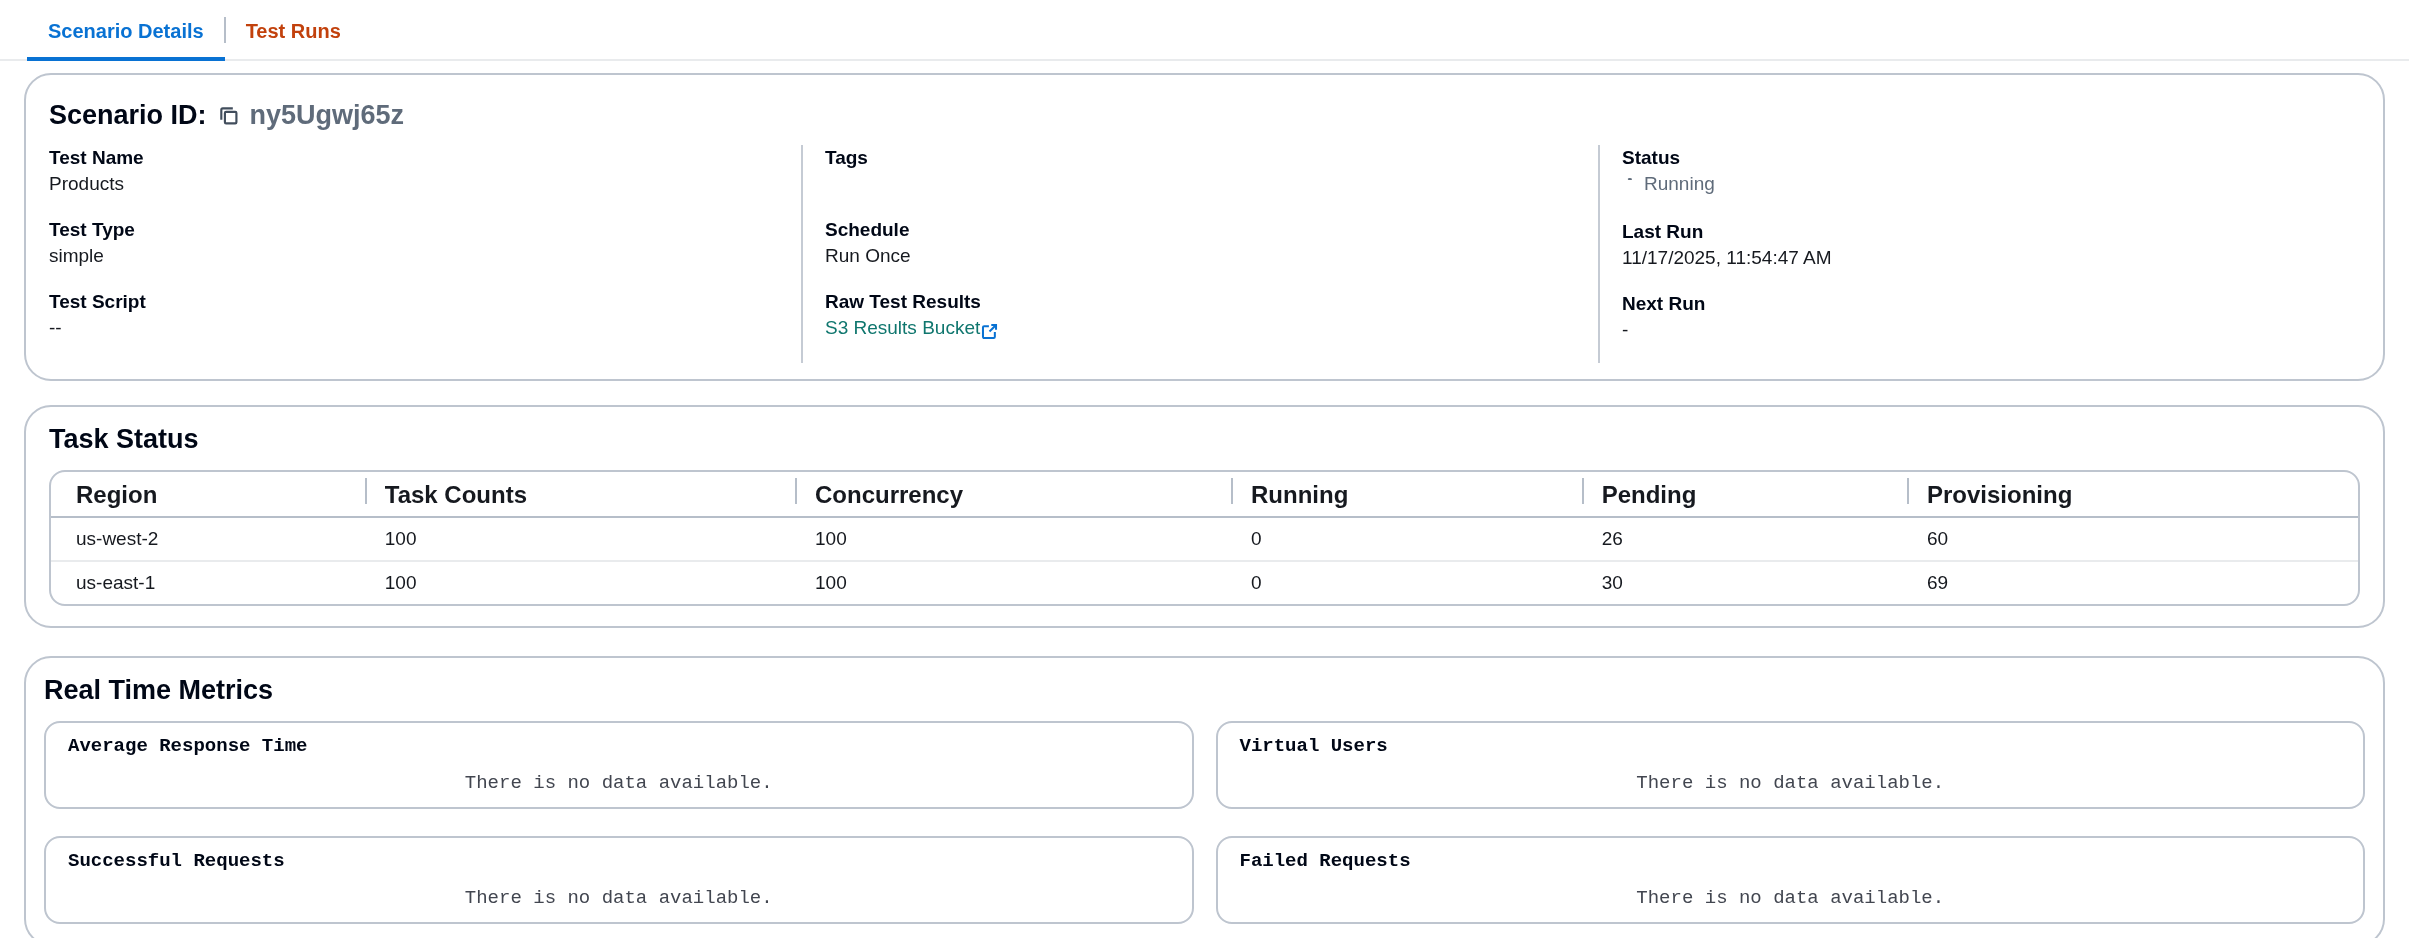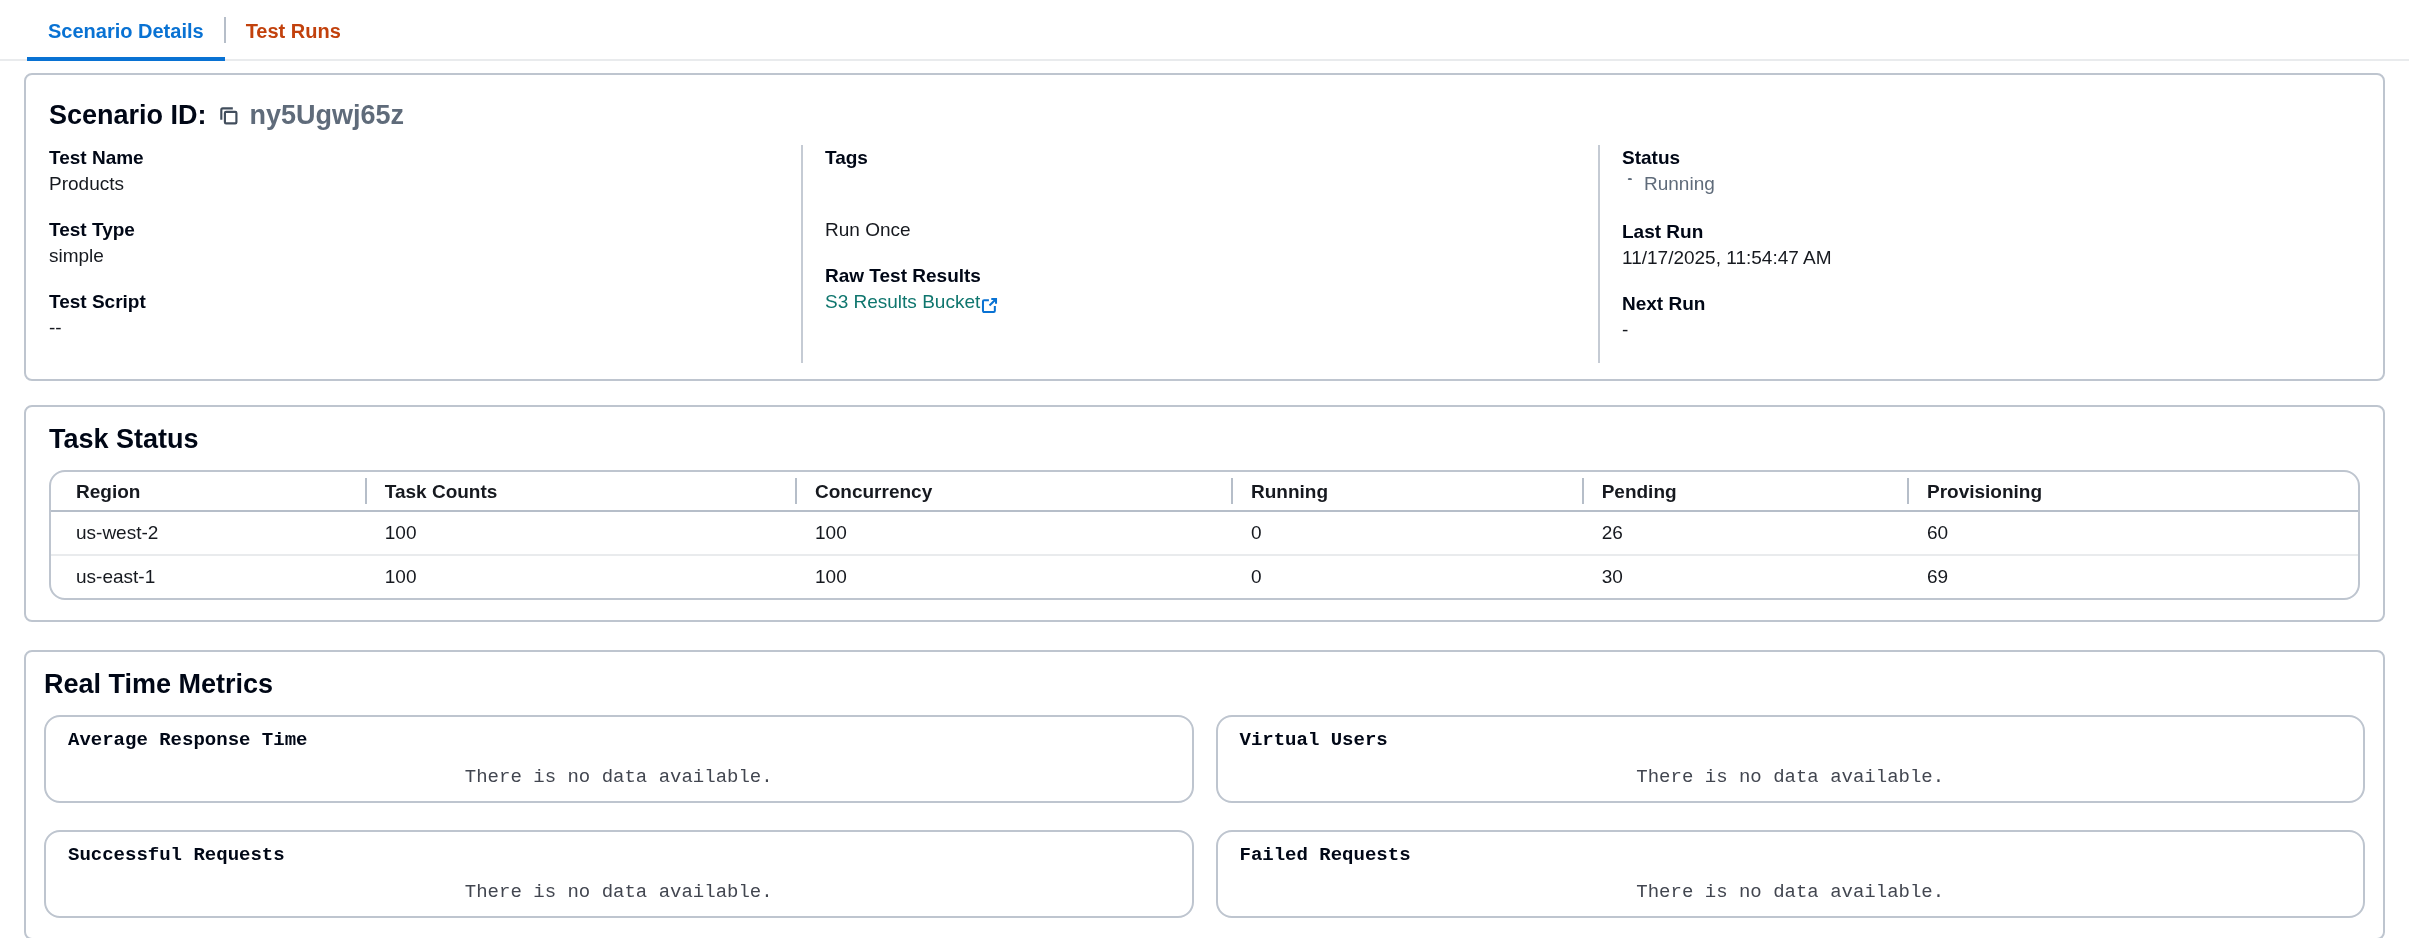--- a/index.html
+++ b/index.html
@@ -15,21 +15,21 @@
     display:flex; align-items:center; padding:6px 21px 0;
     font-size:20px; font-weight:700; color:#c2410c;
     position:relative; margin-bottom:-2px; cursor:pointer; border-bottom:4px solid transparent;
   }
   .tab.active { color:#0972d3; border-bottom-color:#0972d3; }
   .tab + .tab::before {
     content:""; position:absolute; left:-1px; top:17px; width:2px; height:26px; background:#b6bec9;
   }
   
   .card {
-    margin:0 24px; border:2px solid #bec5cf; border-radius:8px; background:#fff;
+    margin:0 24px; border:2px solid #bec5cf; border-radius:27px; background:#fff;
   }
   .card h2 { font-size:27px; line-height:32px; font-weight:700; color:#000716; }
   #scenario-card { margin-top:12px; padding:24px 23px 16px; }
   #task-card      { margin-top:24px; padding:16px 23px 20px; }
   #metrics-card   { margin-top:28px; padding:16px 18px 20px; }
 
   
   .scenario-heading { display:flex; align-items:center; gap:10px; }
   .scenario-id { color:#5f6b7a; font-weight:700; font-size:27px; }
   .copy-btn { display:inline-flex; align-items:center; background:none; border:none; cursor:pointer; padding:0; }
@@ -39,21 +39,21 @@
   .kv-label { font-weight:700; line-height:26px; }
   .kv-value { line-height:26px; min-height:26px; color:#16191f; }
   .link { color:#0f766e; text-decoration:none; display:inline-flex; align-items:flex-end; cursor:pointer; }
   .status-val { display:inline-flex; align-items:center; gap:7px; color:#5f6b7a; }
 
   
   .table-box { margin-top:15px; border:2px solid #bec5cf; border-radius:16px; overflow:hidden; }
   table { width:100%; border-collapse:collapse; table-layout:fixed; }
   col.c1{width:13.6%} col.c2{width:18.65%} col.c3{width:18.9%} col.c4{width:15.2%} col.c5{width:14.1%}
   th {
-    text-align:left; font-size:19px; font-weight:700; color:#16191f;
+    text-align:left; font-size:24px; font-weight:700; color:#16191f;
     padding:9px 20px 7px; border-bottom:2px solid #b6bec9; position:relative;
   }
   th:first-child, td:first-child { padding-left:25px; }
   th + th::before { content:""; position:absolute; left:0; top:6px; width:2px; height:26px; background:#b6bec9; }
   td { padding:10px 20px; font-size:19px; color:#16191f; }
   tr + tr td { border-top:2px solid #e9ebed; }
 
   
   .metrics-grid { display:grid; grid-template-columns:1fr 1fr; gap:27px 22px; margin-top:15px;font-family:Liberation Mono, monospace; }
   .metric-card {
@@ -106,20 +106,21 @@
         <div class="kv-value">--</div>
       </div>
     </div>
 
     <div class="kv-col">
       <div class="kv-group">
         <div class="kv-label">Tags</div>
         <div class="kv-value"></div>
       </div>
       <div class="kv-group">
+        <div class="kv-label">Schedule</div>
         <div class="kv-value">Run Once</div>
       </div>
       <div class="kv-group">
         <div class="kv-label">Raw Test Results</div>
         <div class="kv-value">
           <a class="link">
             <span>S3 Results Bucket</span>
             <span>
               <svg width="19" height="19" viewBox="0 0 16 16" fill="none" stroke="#0972d3" stroke-width="1.7">
                 <path d="M12.5 8.5 v4 a1 1 0 0 1 -1 1 h-8 a1 1 0 0 1 -1 -1 v-8 a1 1 0 0 1 1 -1 h4"></path>

